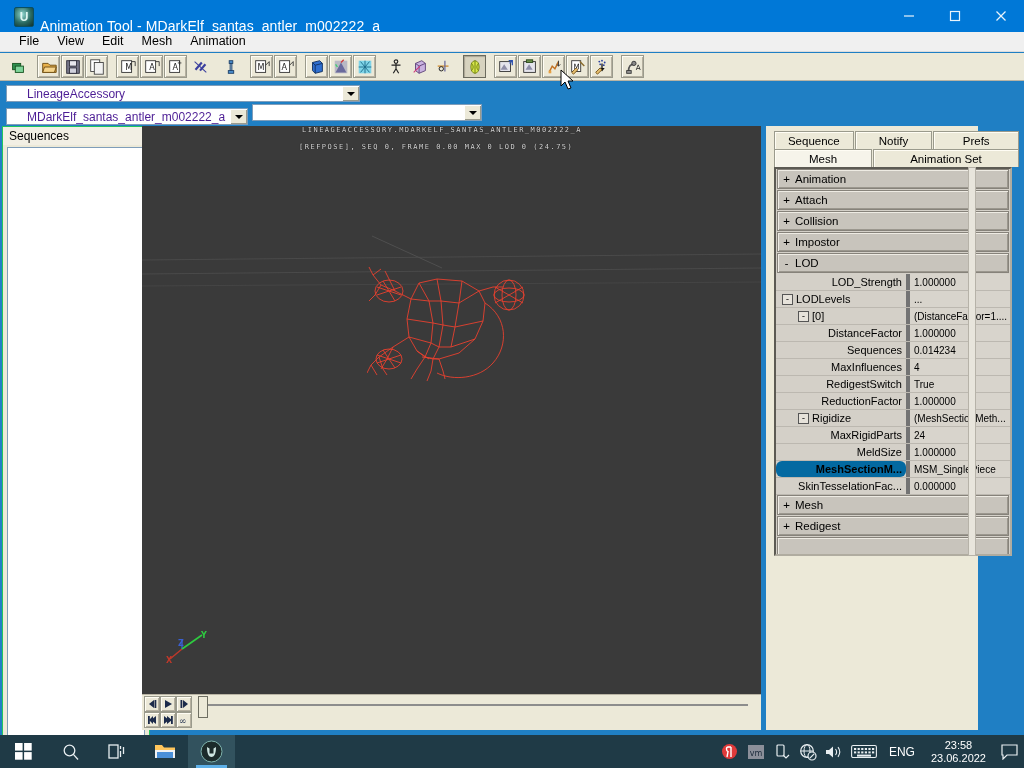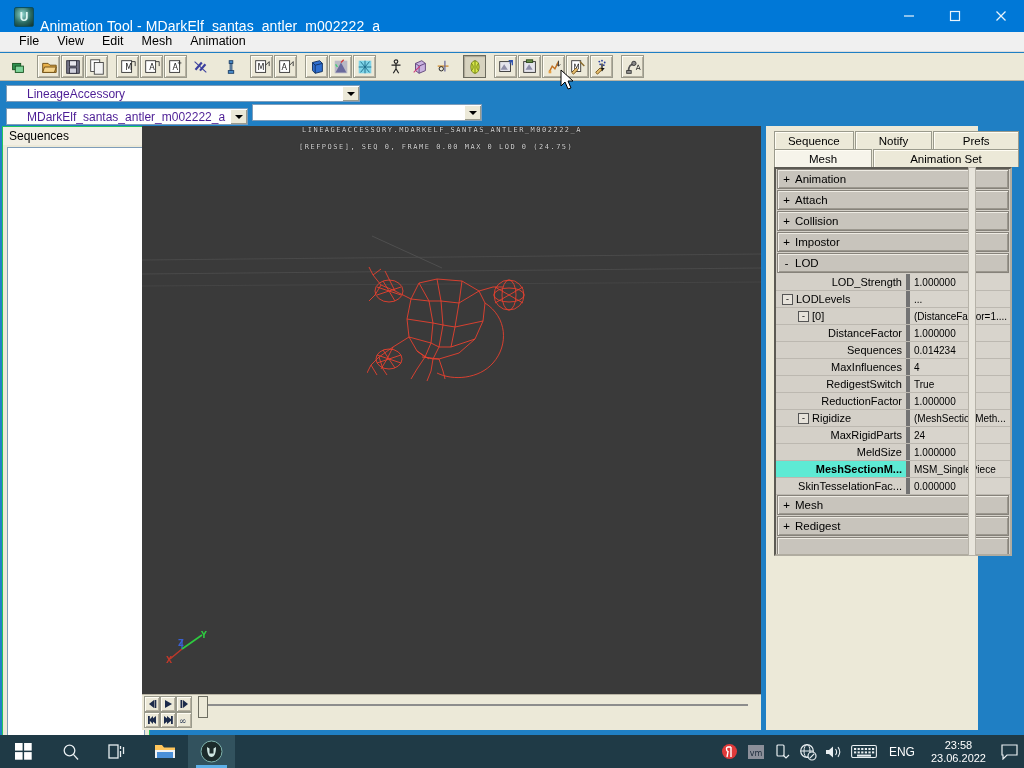--- a/index.html
+++ b/index.html
@@ -98,21 +98,21 @@
   .grp{height:20px;margin:0 1px 1px 1px;background:#c8c4bc;border:1px solid #86827a;
     box-sizing:border-box;display:flex;align-items:center;
     box-shadow:inset 1px 1px 0 #eeebe3,inset -1px -1px 0 #9b978e;}
   .grp .exp{width:17px;text-align:center;font-family:"DejaVu Sans Mono",monospace;font-size:11px;color:#000;}
   .grp .glabel{font-size:11.5px;color:#000;}
   .prow{height:16px;display:flex;border-bottom:1px solid #bcb8b0;background:#d4d0c8;}
   .prow .pname{width:130px;font-size:11px;color:#000;display:flex;align-items:center;
     justify-content:flex-end;padding-right:4px;box-sizing:border-box;overflow:hidden;white-space:nowrap;}
   .prow .pval{flex:1;font-size:10px;color:#000;display:flex;align-items:center;padding-left:4px;
     box-sizing:border-box;border-left:4px solid #737373;overflow:hidden;white-space:nowrap;background:#d8d4cc;}
-  .prow.sel .pname{background:#5eead4;font-weight:bold;}
+  .prow.sel .pname{background:#0369a1;font-weight:bold;border-radius:6px;}
   .prow .pname.lvl0{justify-content:flex-start;padding-left:6px;}
   .prow .pname.lvl1{justify-content:flex-start;padding-left:14px;}
   .panelscroll{position:absolute;right:2px;top:41px;width:8px;height:389px;background:#e8e5dc;
     border:1px solid #b6b2a8;box-sizing:border-box;}
 
   
   .taskbar{position:absolute;left:0;top:735px;width:1024px;height:33px;background:#1f3a46;
     display:flex;align-items:center;}
   .tb-btn{width:47px;height:33px;display:flex;align-items:center;justify-content:center;}
   .tb-btn.active{background:#32525e;position:relative;}

